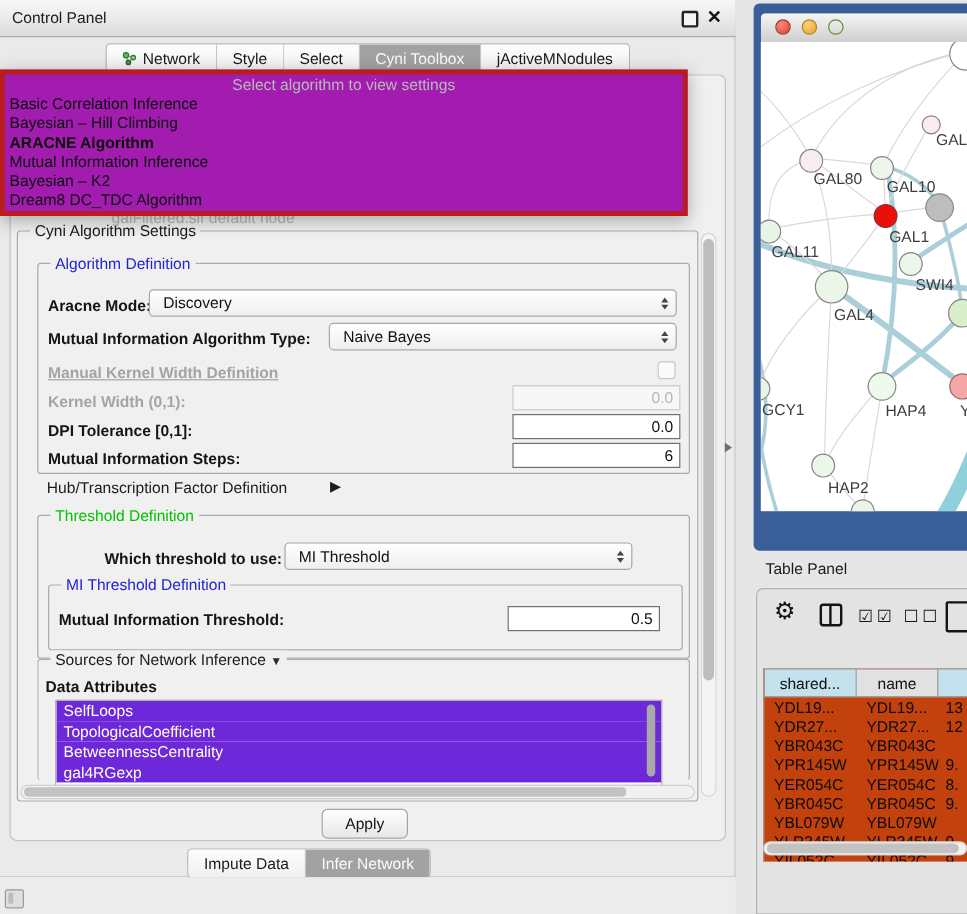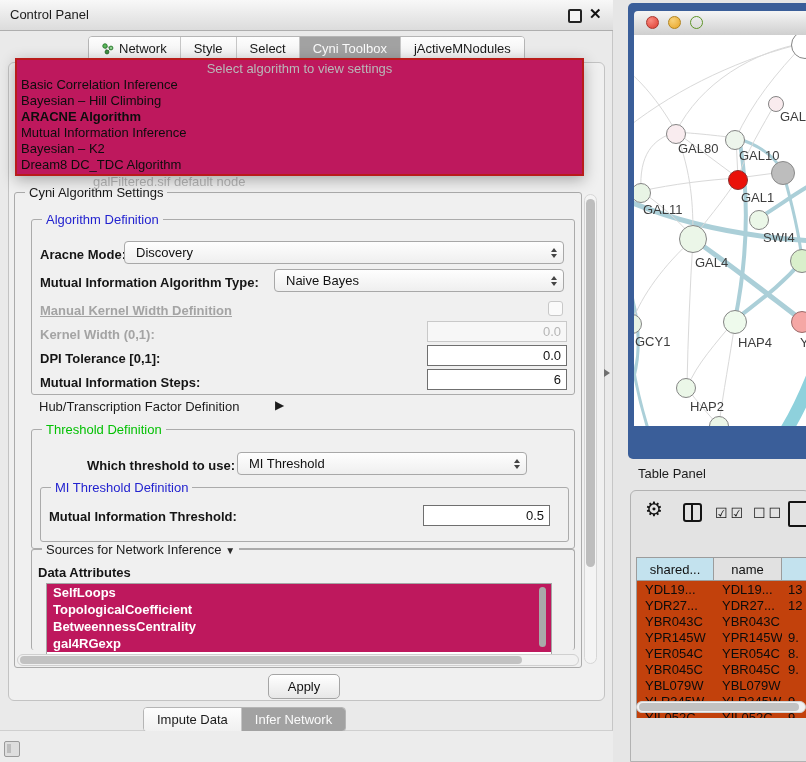--- a/index.html
+++ b/index.html
@@ -9,30 +9,30 @@
 
   
   #cpwin{left:0;top:0;width:613px;height:731px;background:#eaeaea;border-right:1px solid #c6c6c6;border-bottom:1px solid #cfcfcf;box-sizing:border-box;}
   #cptitle{left:0;top:0;width:613px;height:30px;background:linear-gradient(#f8f8f8,#dcdcdc);border-bottom:1px solid #aeaeae;}
   #cptitle .t{position:absolute;left:10px;top:7px;font-size:13px;color:#1c1c1c;}
   #floatIc{position:absolute;left:568px;top:9px;width:10px;height:10px;border:2px solid #222;border-radius:2px;background:#f5f5f5;}
   #closeIc{position:absolute;left:589px;top:5px;font-size:15px;font-weight:bold;color:#111;}
 
   .tabbar{position:absolute;display:flex;height:23px;border:1px solid #b5b5b5;border-radius:4px;background:#fbfbfb;overflow:hidden;}
   #toptabs{left:88px;top:36px;}
-  #botTabs{left:143px;top:707px;}
+  #botTabs{left:156px;top:707px;}
   .tab{display:flex;align-items:center;gap:5px;padding:0 13px;font-size:13px;color:#1a1a1a;border-right:1px solid #c6c6c6;background:linear-gradient(#fdfdfd,#f0f0f0);white-space:nowrap;}
   .tab:last-child{border-right:none;}
   .tab.sel{background:#a2a2a2;color:#fbfbfb;}
   .neticon{display:inline-block;width:12px;height:12px;}
 
   #cpbody{left:8px;top:62px;width:597px;height:639px;background:#f0f0f0;border:1px solid #c3c3c3;border-radius:6px;box-sizing:border-box;}
 
   
-  #dd{left:15px;top:58px;width:565px;height:114px;background:#be185d;border:2px solid #b91c1c;box-shadow:0 4px 14px rgba(0,0,0,0.3);z-index:30;}
+  #dd{left:0;top:58px;width:565px;height:114px;background:#a21caf;border:4px solid #b91c1c;box-shadow:0 4px 14px rgba(0,0,0,0.3);z-index:30;}
   .dd-ph{height:17px;line-height:17px;text-align:center;color:#b9b9b9;font-size:13px;}
   .dd-item{height:16px;line-height:16px;padding-left:4px;font-size:13px;color:#0d0d0d;white-space:nowrap;}
   .dd-item.bold{font-weight:bold;}
   #ghost{left:15px;top:174px;width:560px;padding-left:78px;font-size:13px;color:#b6b6b6;white-space:nowrap;overflow:hidden;z-index:3;box-sizing:border-box;}
 
   
   .gb{position:absolute;border:1px solid #ababab;border-radius:3px;}
   .gb>.lg{position:absolute;top:-8px;left:10px;background:#f0f0f0;padding:0 4px;font-size:13px;color:#1a1a1a;white-space:nowrap;}
   .lg.blue{color:#2323cf;}
   .lg.green{color:#04c104;}
@@ -45,21 +45,21 @@
   .stp{position:absolute;right:6px;top:50%;transform:translateY(-50%);display:flex;flex-direction:column;gap:2px;}
   .stp i{display:block;width:0;height:0;border-left:3.5px solid transparent;border-right:3.5px solid transparent;}
   .stp .up{border-bottom:4px solid #444;}
   .stp .dn{border-top:4px solid #444;}
 
   .fld{position:absolute;height:21px;border:1px solid #6f6f6f;font-family:"Liberation Sans",sans-serif;font-size:13px;text-align:right;padding:0 5px;background:#fff;box-sizing:border-box;color:#111;}
   .fld.dis{border-color:#c9c9c9;color:#b5b5b5;background:#f7f7f7;}
   #cbKernel{position:absolute;width:13px;height:13px;border:1px solid #c8c8c8;border-radius:3px;background:#fafafa;}
 
   #attrlist{position:absolute;background:#fff;border:1px solid #a5a5a5;box-sizing:border-box;overflow:hidden;}
-  .li-sel{height:17px;line-height:17px;background:#be185d;color:#fff;font-size:13px;padding-left:6px;white-space:nowrap;font-weight:bold;}
+  .li-sel{height:17px;line-height:17px;background:#6d28d9;color:#fff;font-size:13px;padding-left:6px;white-space:nowrap;}
   #attrThumb{position:absolute;width:7px;height:60px;background:#a9a9a9;border-radius:4px;}
   .srcArrow{color:#2b2b2b;font-size:10px;}
 
   
   #vsb{left:584px;top:194px;width:13px;height:470px;background:#f4f4f4;border:1px solid #d6d6d6;border-radius:7px;box-sizing:border-box;}
   #vsbThumb{position:absolute;left:1px;top:4px;width:9px;height:368px;background:#bdbdbd;border-radius:5px;}
   .hsb{position:absolute;background:#f1f1f1;border:1px solid #d0d0d0;border-radius:6px;box-sizing:border-box;}
   .hsbThumb{position:absolute;top:1px;height:8px;background:#c2c2c2;border-radius:4px;}
 
   #applyBtn{left:268px;top:674px;width:70px;height:23px;border:1px solid #a5a5a5;border-radius:5px;background:linear-gradient(#ffffff,#e7e7e7);font-size:13px;color:#111;display:flex;align-items:center;justify-content:center;}

